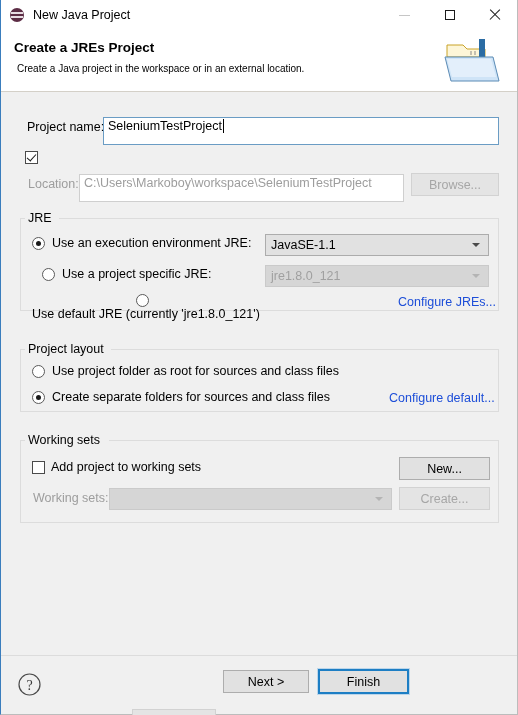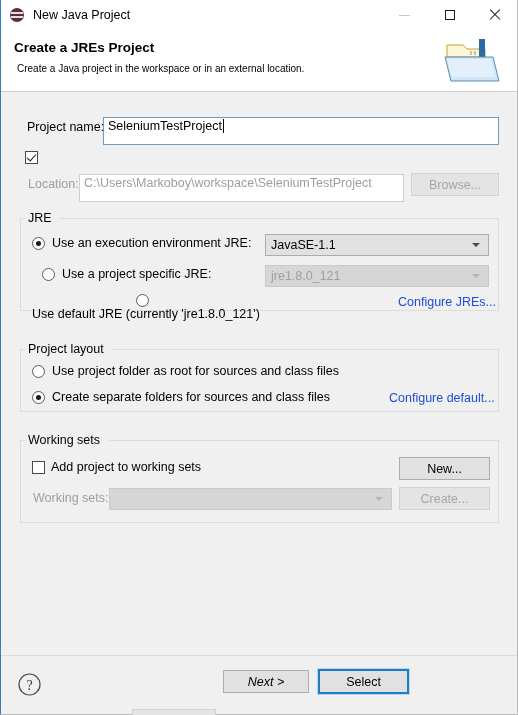--- a/index.html
+++ b/index.html
@@ -424,17 +424,17 @@
   </div>
 
   <div class="footer">
     <div style="position:absolute; left:16px; top:16px; width:25px; height:25px;">
       <svg width="25" height="25" viewBox="0 0 25 25">
         <circle cx="12.5" cy="12.5" r="10.5" fill="none" stroke="#4a4a4a" stroke-width="1.2"></circle>
         <text x="12.5" y="17.5" font-family="Liberation Serif, serif" font-size="14" fill="#3a3a3a" text-anchor="middle">?</text>
       </svg>
     </div>
     <div class="btn disabled" style="position:absolute; left:131px; top:14px; width:84px;margin-top:39px;">&lt; Back</div>
-    <div class="btn" style="position:absolute; left:222px; top:14px; width:86px;font-style:italic;">Next &gt;</div>
-    <div class="btn default" style="position:absolute; left:316px; top:12px; width:93px; height:27px;">Select</div>
+    <div class="btn" style="position:absolute; left:222px; top:14px; width:86px;">Next &gt;</div>
+    <div class="btn default" style="position:absolute; left:316px; top:12px; width:93px; height:27px;">Finish</div>
   </div>
 
 </div>
 
 </body></html>

